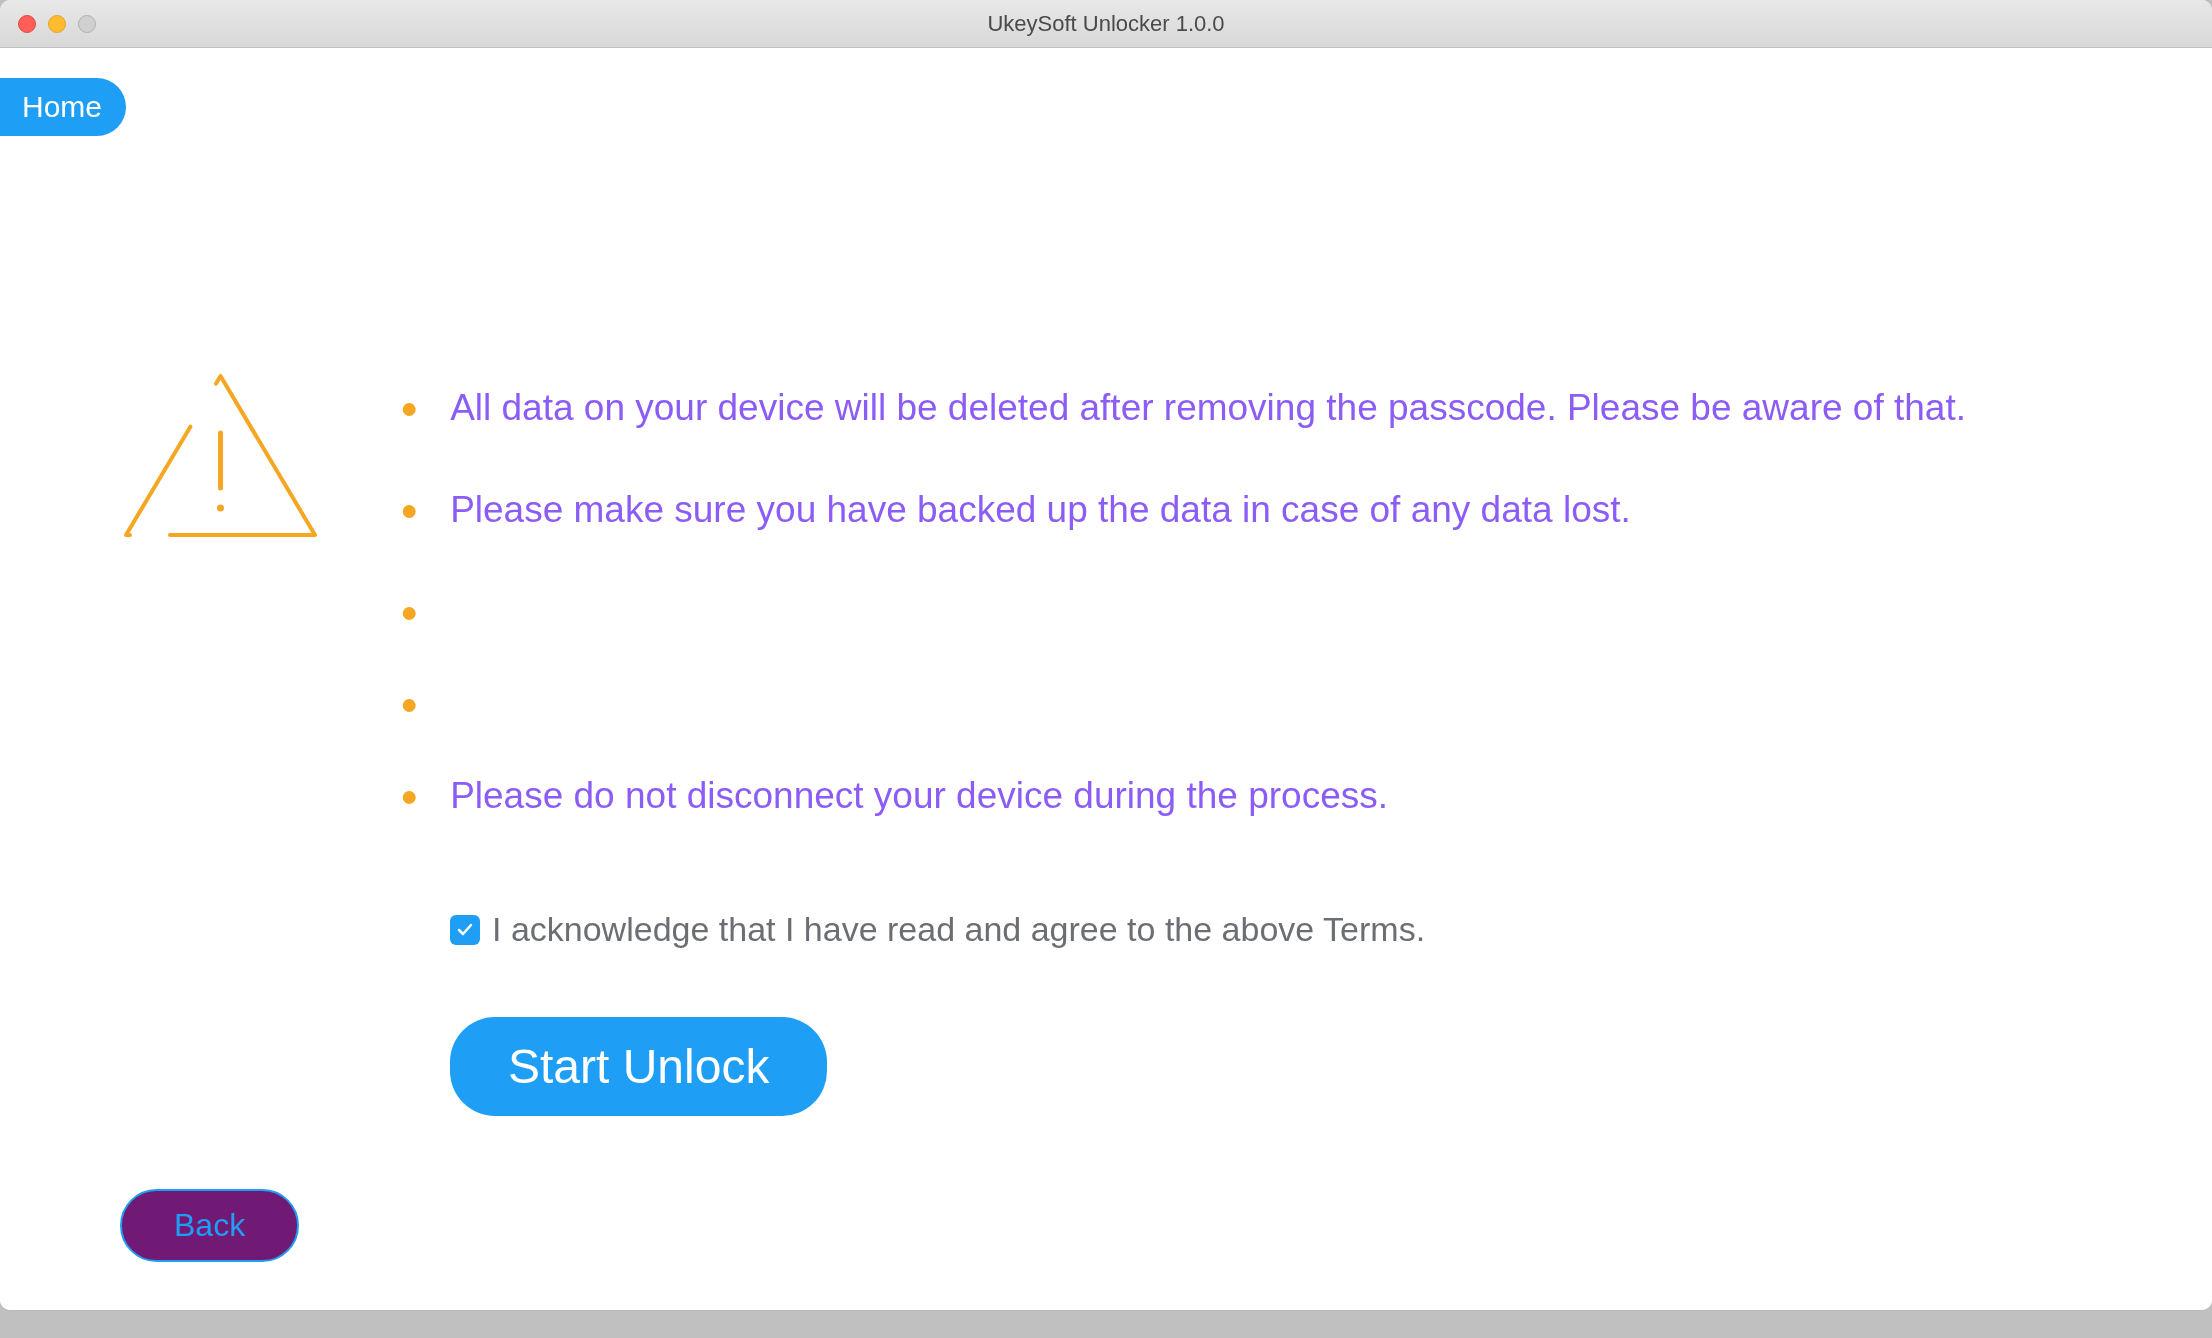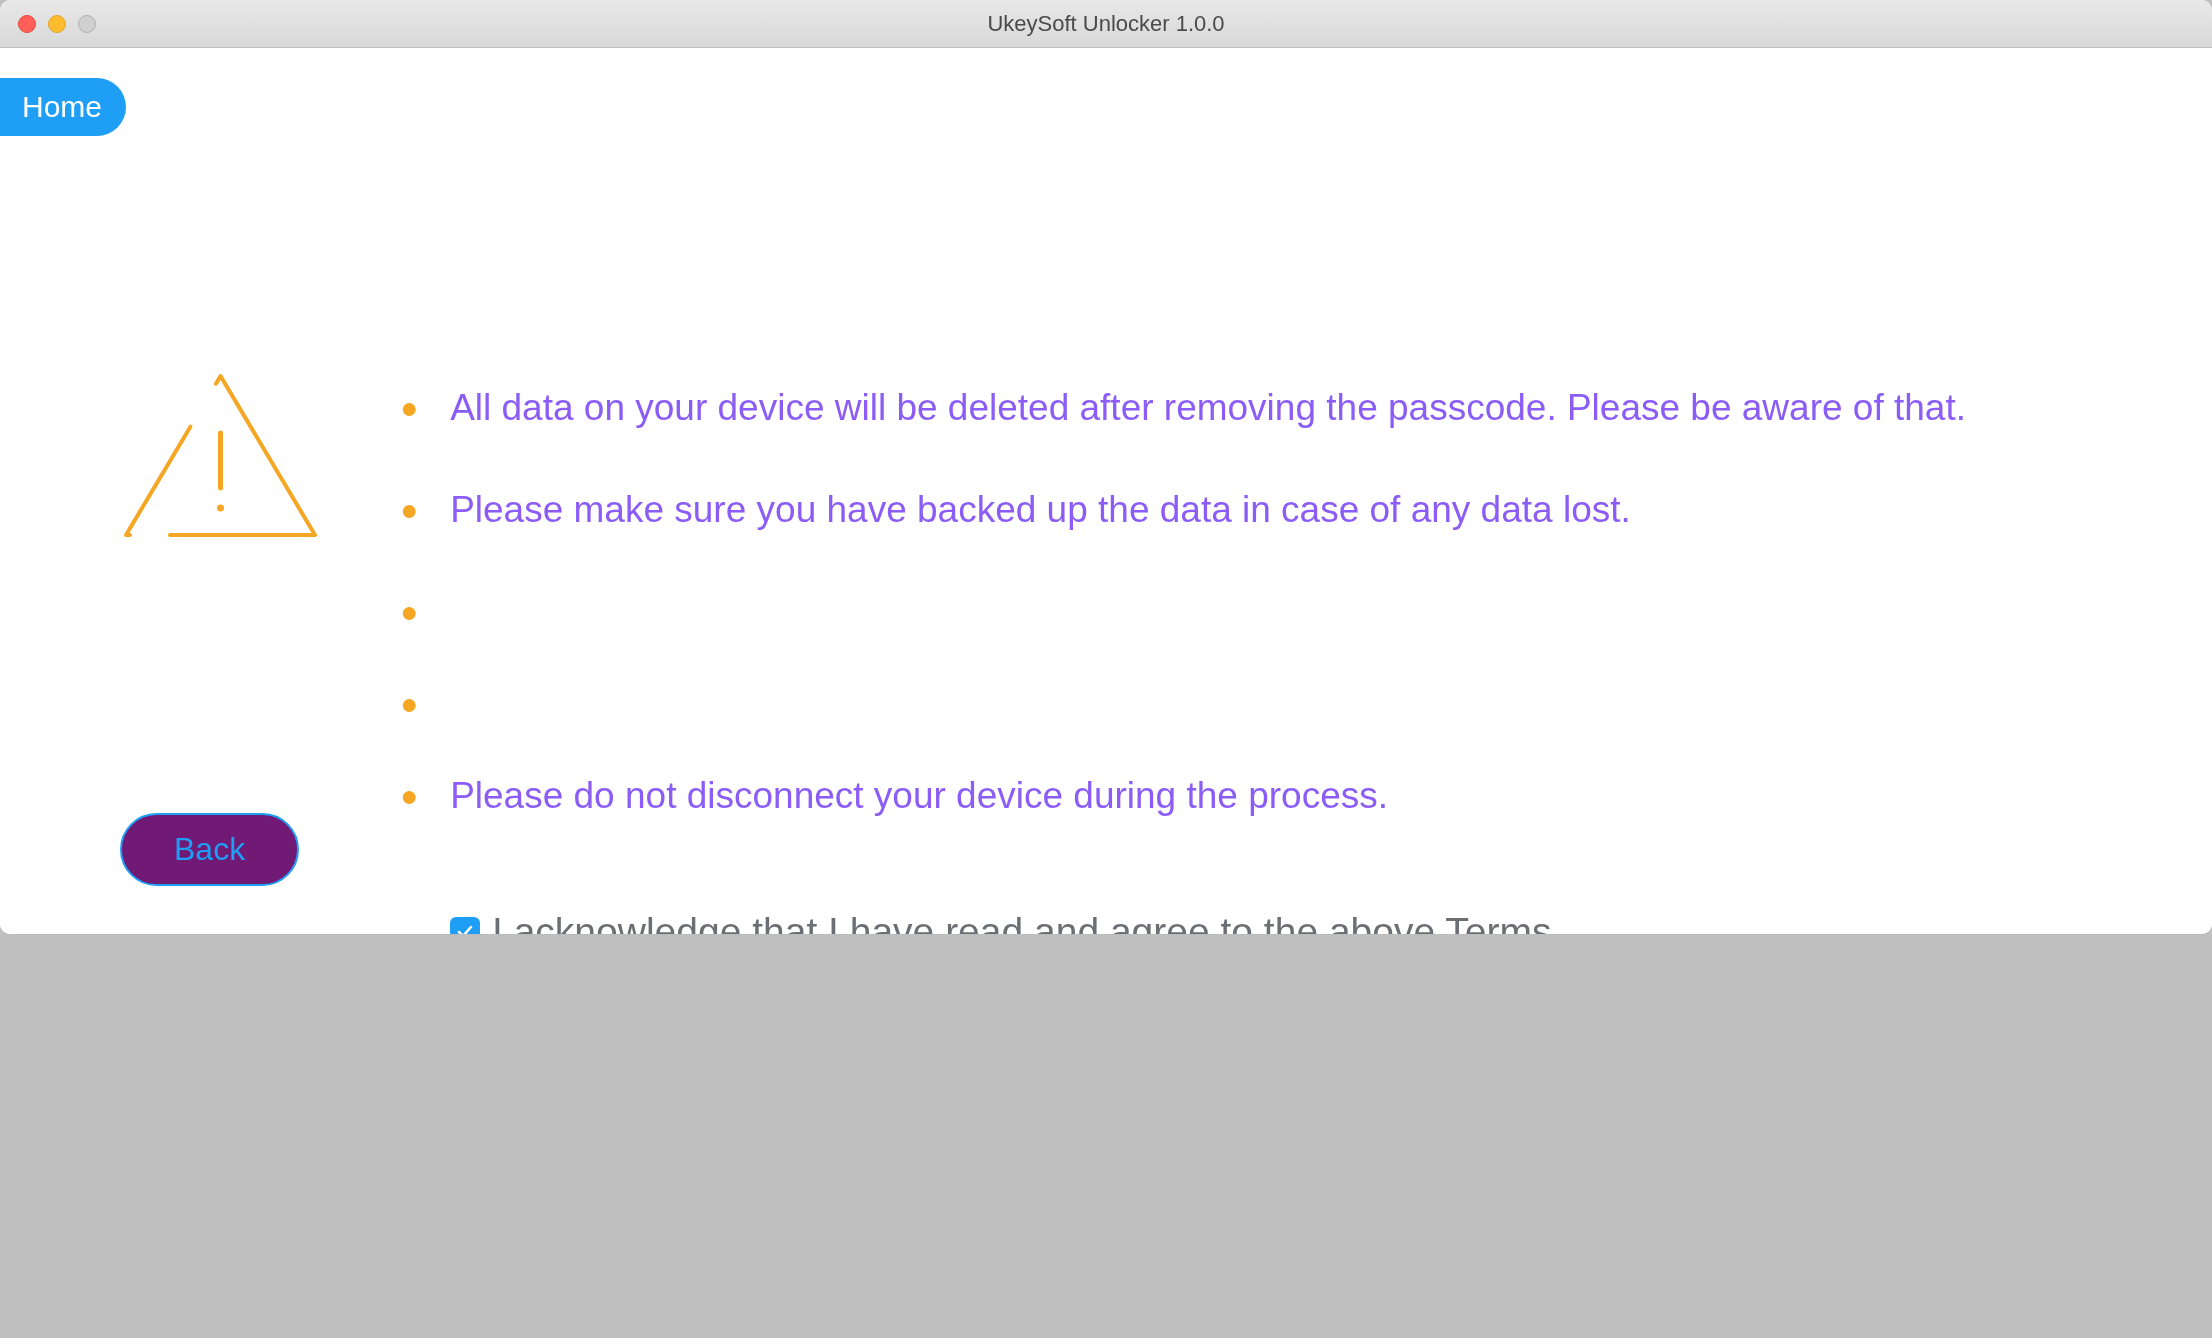--- a/index.html
+++ b/index.html
@@ -12,21 +12,21 @@
       background: #c0c0c0;
       width: 2212px;
       height: 1338px;
       position: relative;
     }
     .window {
       position: absolute;
       top: 0;
       left: 0;
       width: 2212px;
-      height: 934px;
+      height: 1310px;
       background: #ffffff;
       border-radius: 10px;
       overflow: hidden;
       box-shadow: 0 0 1px rgba(0,0,0,0.3);
     }
     .titlebar {
       height: 48px;
       background: linear-gradient(to bottom, #e8e8e8, #d8d8d8);
       border-bottom: 1px solid #c0c0c0;
       display: flex;
@@ -122,21 +122,21 @@
       border-radius: 6px;
       display: flex;
       align-items: center;
       justify-content: center;
       color: #fff;
       font-size: 22px;
       cursor: pointer;
     }
     .ack-label {
       color: #6b6e73;
-      font-size: 39px;
+      font-size: 34px;
     }
     .start-btn {
       position: absolute;
       top: 969px;
       left: 450px;
       background: #1e9ef4;
       color: #ffffff;
       font-size: 48px;
       padding: 22px 58px;
       border: none;

